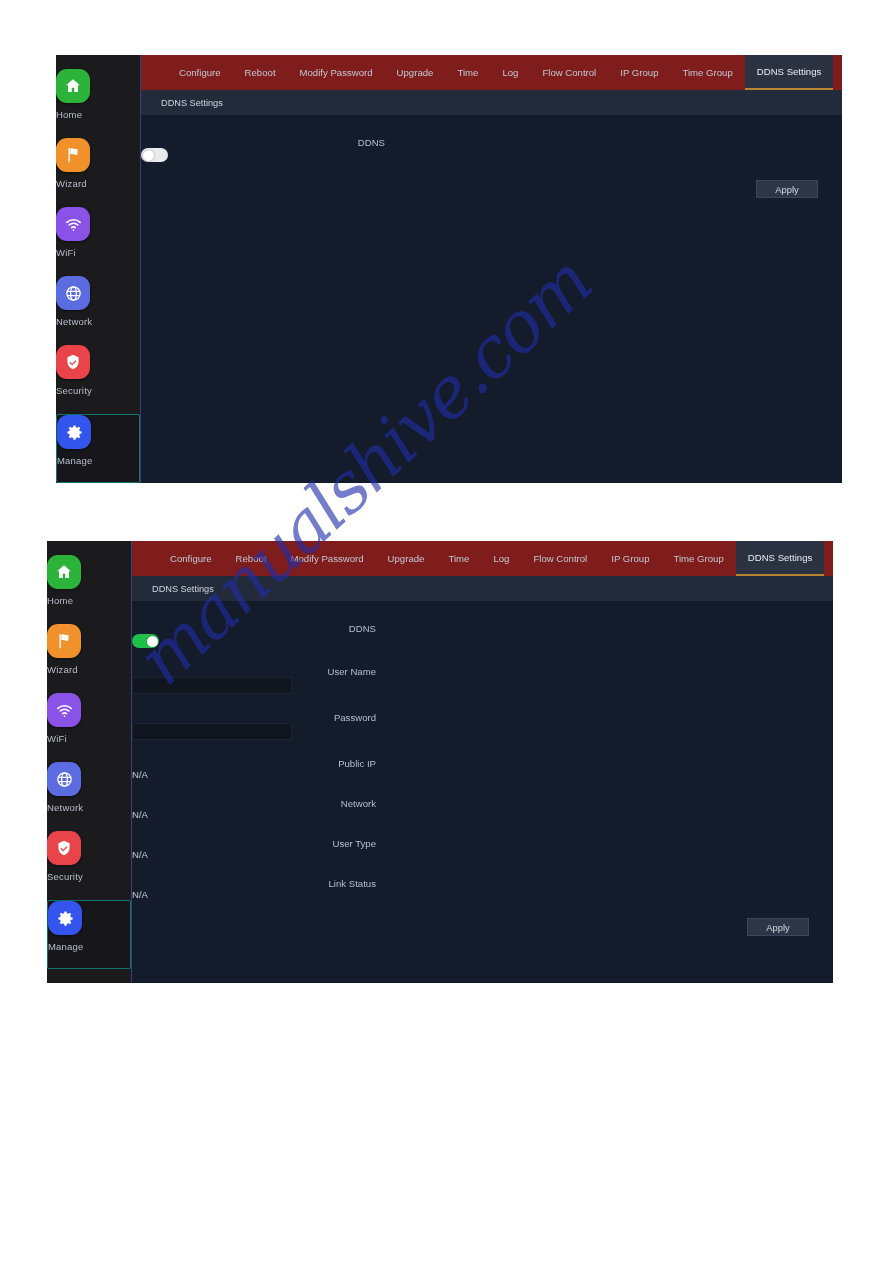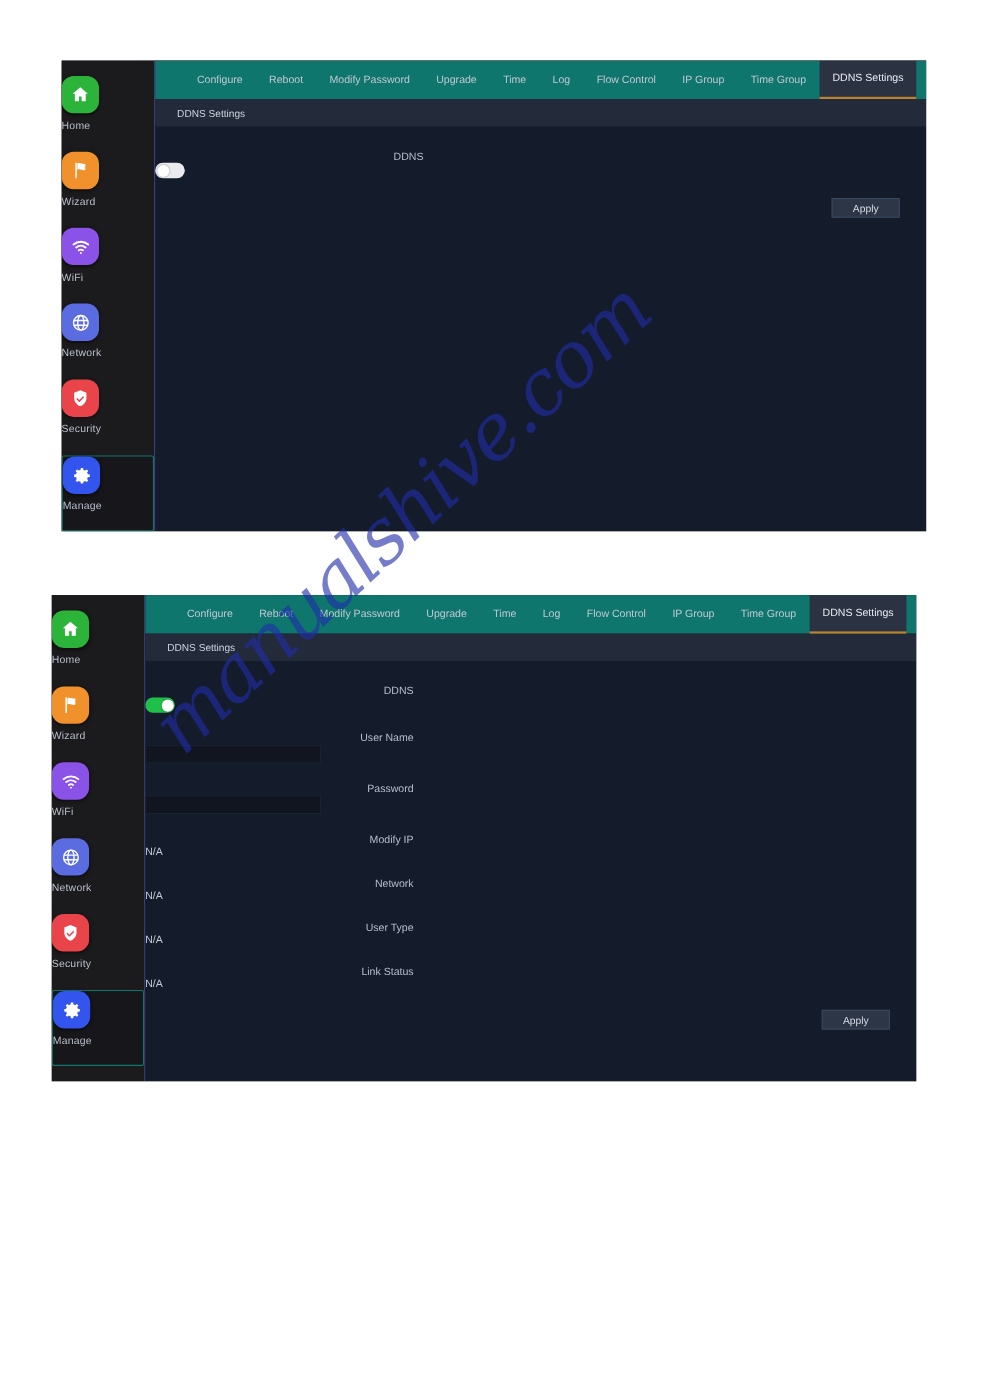--- a/index.html
+++ b/index.html
@@ -66,21 +66,21 @@
     border-left: 1px solid #3c3f77;
     position: relative;
     overflow: hidden;
   }
 
   
   .tabbar {
     height: 35px;
     display: flex;
     align-items: stretch;
-    background: #0f766e;
+    background: #7f1d1d;
     padding-left: 26px;
   }
   .tab {
     display: flex; align-items: center;
     padding: 0 12px;
     font-size: 9.6px;
     color: #c2c8d4;
     white-space: nowrap;
     cursor: pointer;
     position: relative;
@@ -386,21 +386,21 @@
           <div class="lab">User Name</div>
           <input class="field" type="text" value="" style="">
         </div>
 
         <div class="row">
           <div class="lab">Password</div>
           <input class="field" type="password" value="" style="">
         </div>
 
         <div class="row">
-          <div class="lab">Modify IP</div>
+          <div class="lab">Public IP</div>
           <div class="val">N/A</div>
         </div>
 
         <div class="row">
           <div class="lab">Network</div>
           <div class="val">N/A</div>
         </div>
 
         <div class="row">
           <div class="lab">User Type</div>

